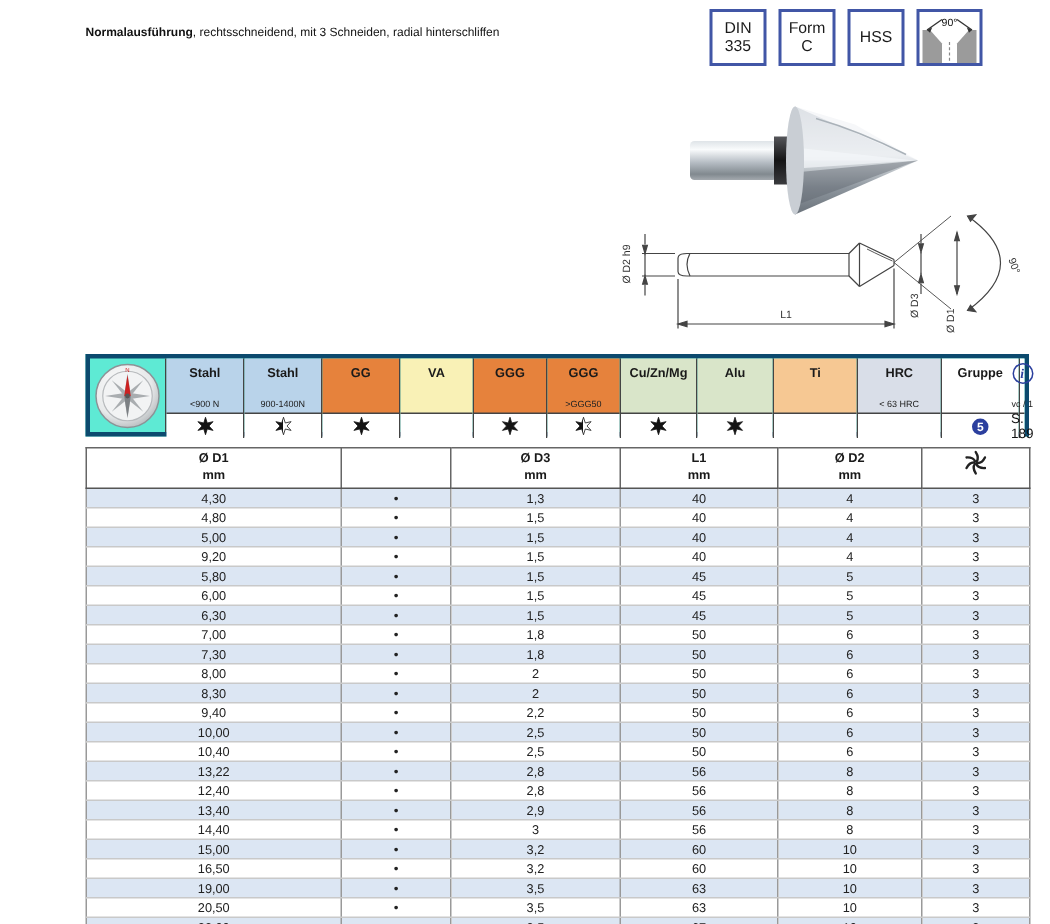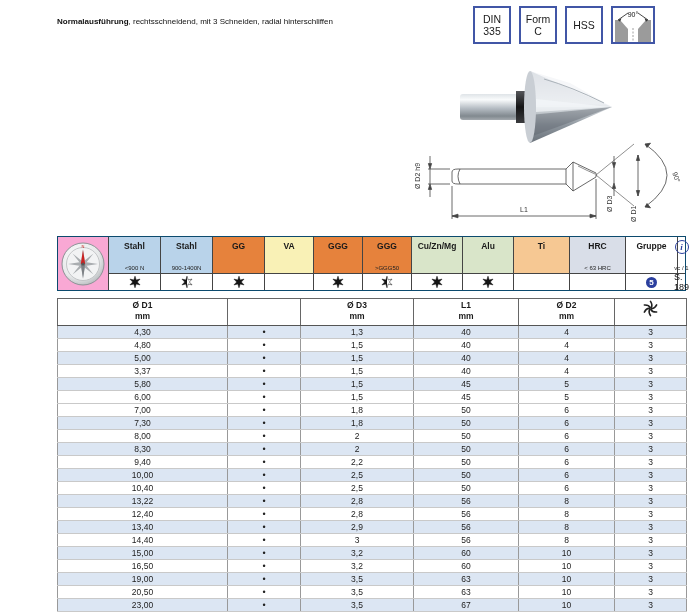--- a/index.html
+++ b/index.html
@@ -16,21 +16,21 @@
          display:flex;flex-direction:column;align-items:center;justify-content:center;
          font-size:10.5px;line-height:1.15;color:#1a1a1a;text-align:center;}
   .badge.icon-badge{width:40px;padding:0;}
 
   
   .photo{position:absolute;left:452px;top:57px;}
   .tdraw{position:absolute;left:402px;top:138px;}
 
   
   .suit{position:absolute;left:57px;top:236px;width:629px;height:55px;
-        border:1px solid #0c4a6e;display:flex;background:#f9a8d4;box-sizing:border-box;}
+        border:3px solid #0c4a6e;display:flex;background:#5eead4;box-sizing:border-box;}
   .suit-compass{width:50px;border-right:1px solid #444;display:flex;align-items:center;justify-content:center;}
   .suit-cols{flex:1;display:grid;grid-template-columns:52px 52px 52px 49px 49px 49px 51px 51px 56px 56px 52px 1fr;}
   .suit-col{border-right:1px solid #444;display:flex;flex-direction:column;min-width:0;}
   .suit-col:last-child{border-right:none;}
   .suit-head{height:36px;border-bottom:1px solid #444;display:flex;flex-direction:column;
              align-items:center;text-align:center;}
   .suit-label{font-size:8.5px;font-weight:700;margin-top:4px;white-space:nowrap;}
   .suit-sub{font-size:6px;color:#222;margin-top:auto;margin-bottom:2px;white-space:nowrap;}
   .suit-star{height:16px;display:flex;align-items:center;justify-content:center;background:#fff;}
   .info-icon{width:12px;height:12px;border:1.6px solid #2b3f9e;border-radius:50%;
@@ -381,21 +381,21 @@
         </tr>
         <tr class="stripe">
           <td class="c0">5,00</td>
           <td class="c1">•</td>
           <td class="c2">1,5</td>
           <td class="c3">40</td>
           <td class="c4">4</td>
           <td class="c5">3</td>
         </tr>
         <tr>
-          <td class="c0">3,37</td>
+          <td class="c0">9,20</td>
           <td class="c1">•</td>
           <td class="c2">1,5</td>
           <td class="c3">40</td>
           <td class="c4">4</td>
           <td class="c5">3</td>
         </tr>
         <tr class="stripe">
           <td class="c0">5,80</td>
           <td class="c1">•</td>
           <td class="c2">1,5</td>
@@ -404,20 +404,28 @@
           <td class="c5">3</td>
         </tr>
         <tr>
           <td class="c0">6,00</td>
           <td class="c1">•</td>
           <td class="c2">1,5</td>
           <td class="c3">45</td>
           <td class="c4">5</td>
           <td class="c5">3</td>
         </tr>
+        <tr class="stripe">
+          <td class="c0">6,30</td>
+          <td class="c1">•</td>
+          <td class="c2">1,5</td>
+          <td class="c3">45</td>
+          <td class="c4">5</td>
+          <td class="c5">3</td>
+        </tr>
         <tr>
           <td class="c0">7,00</td>
           <td class="c1">•</td>
           <td class="c2">1,8</td>
           <td class="c3">50</td>
           <td class="c4">6</td>
           <td class="c5">3</td>
         </tr>
         <tr class="stripe">
           <td class="c0">7,30</td>

